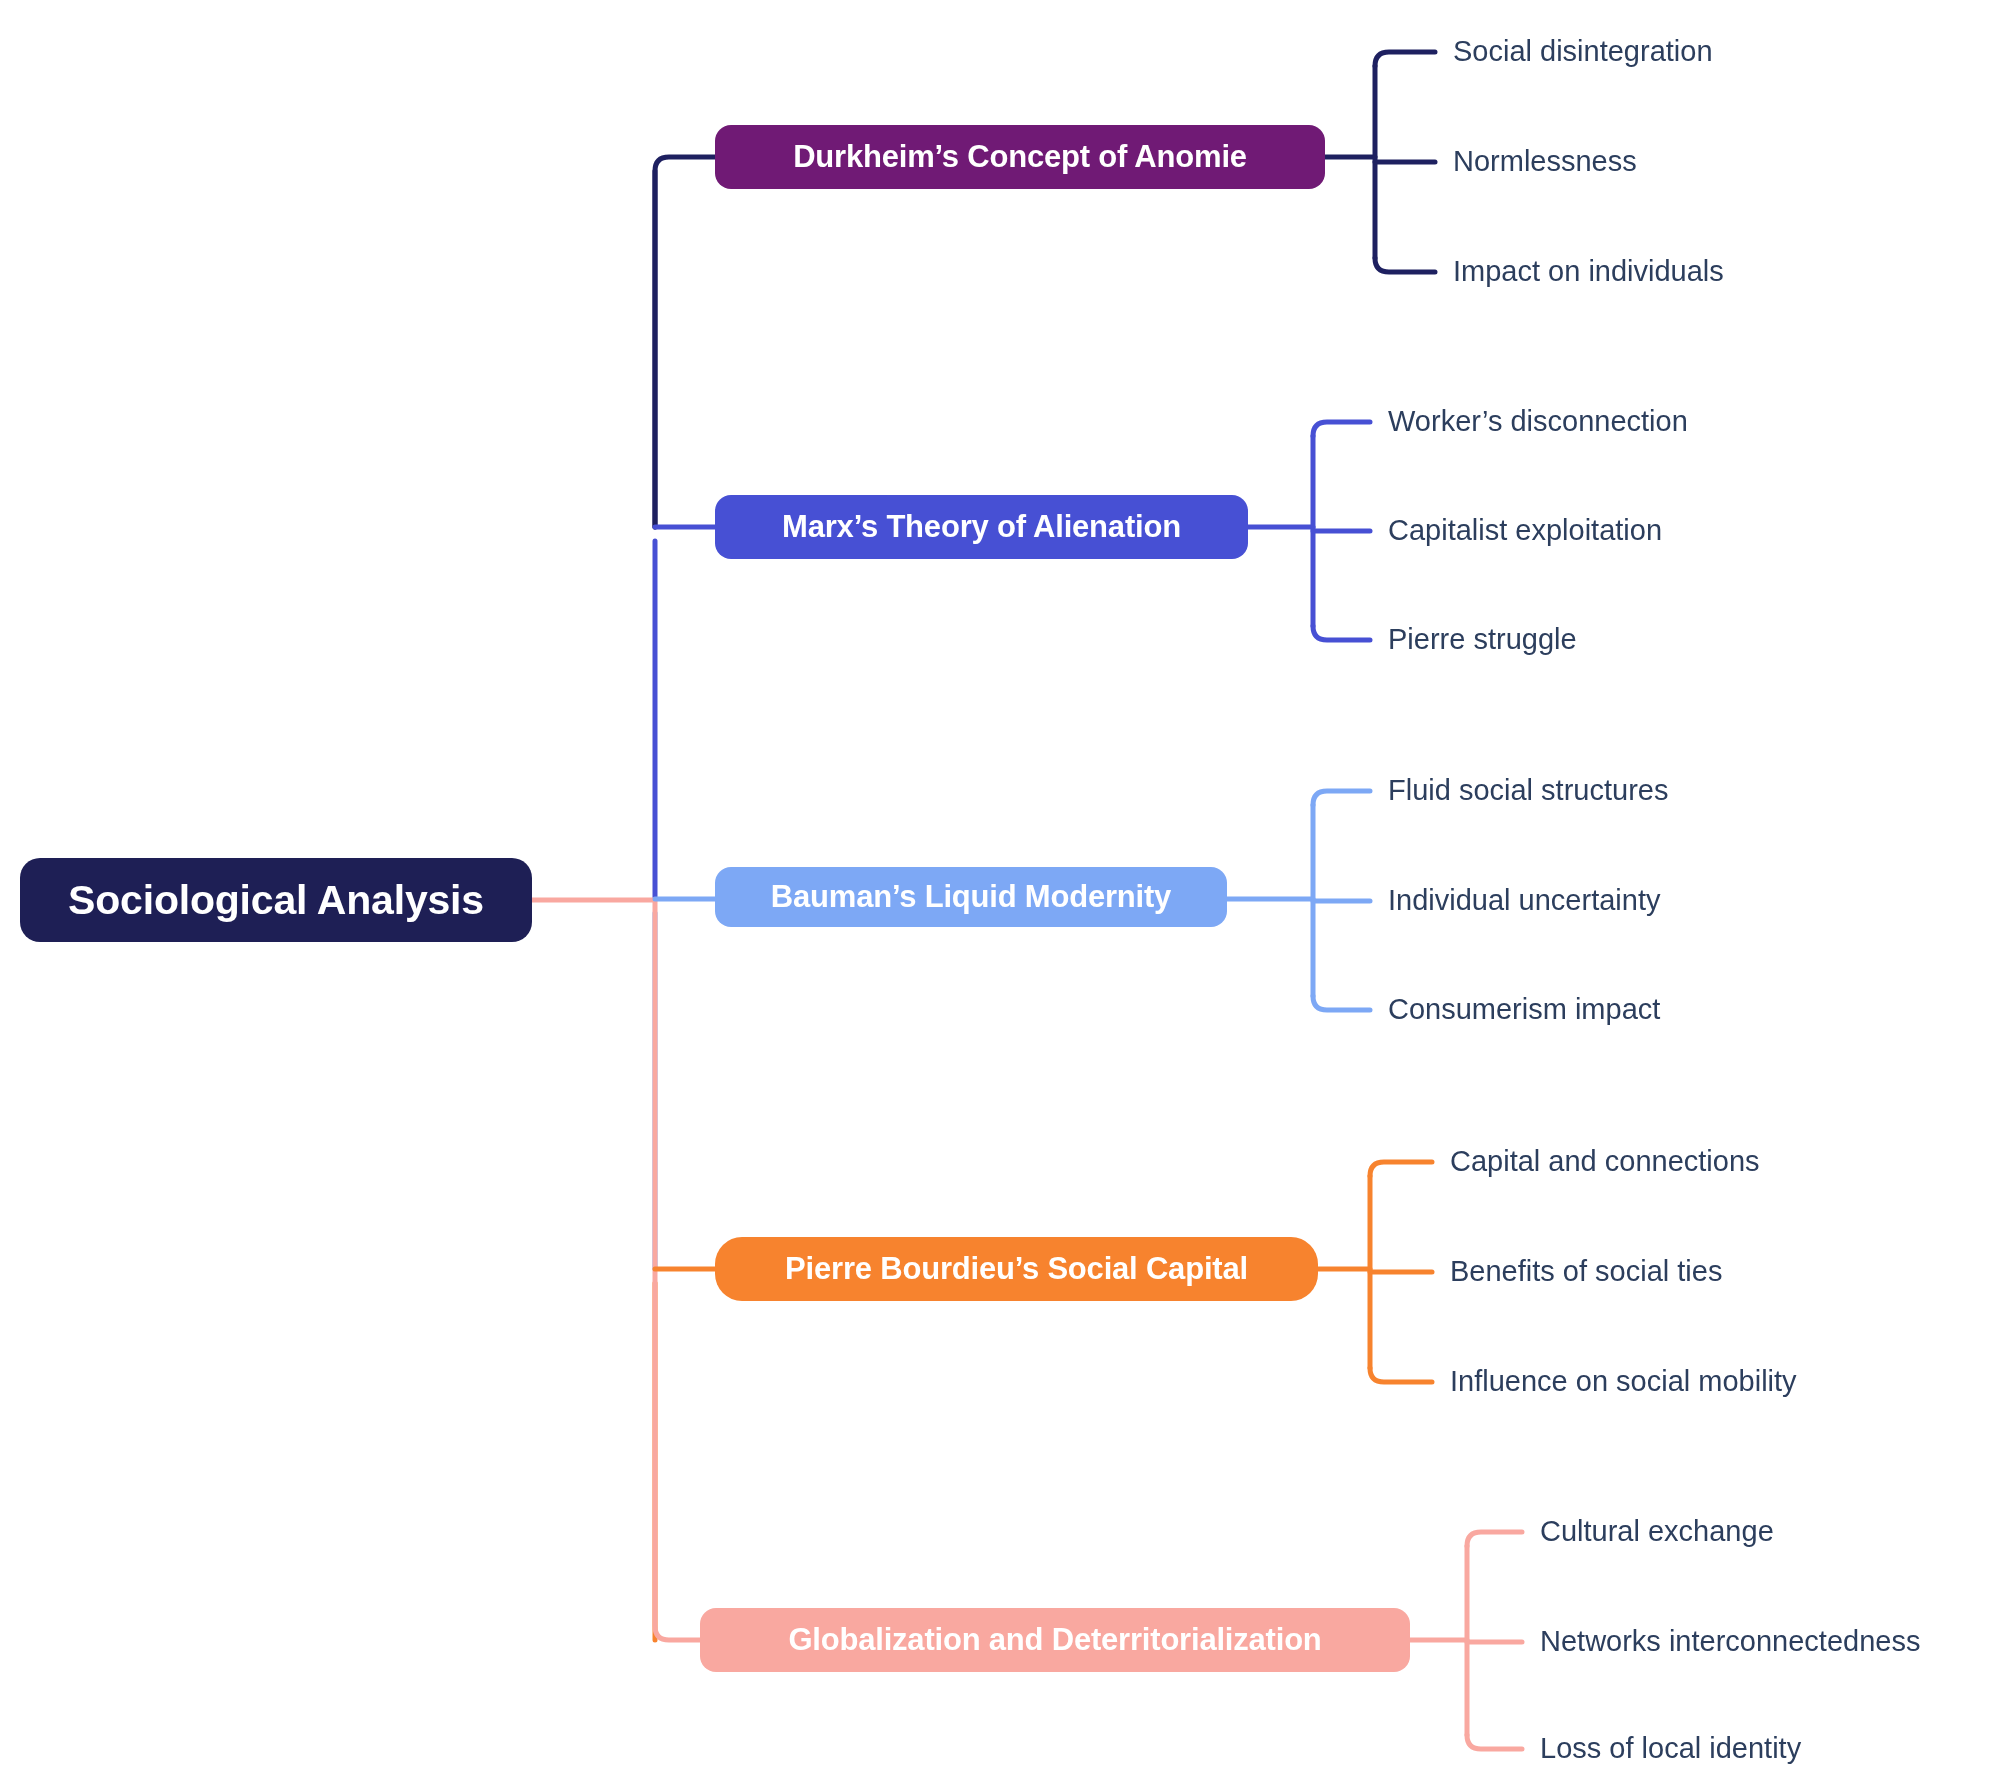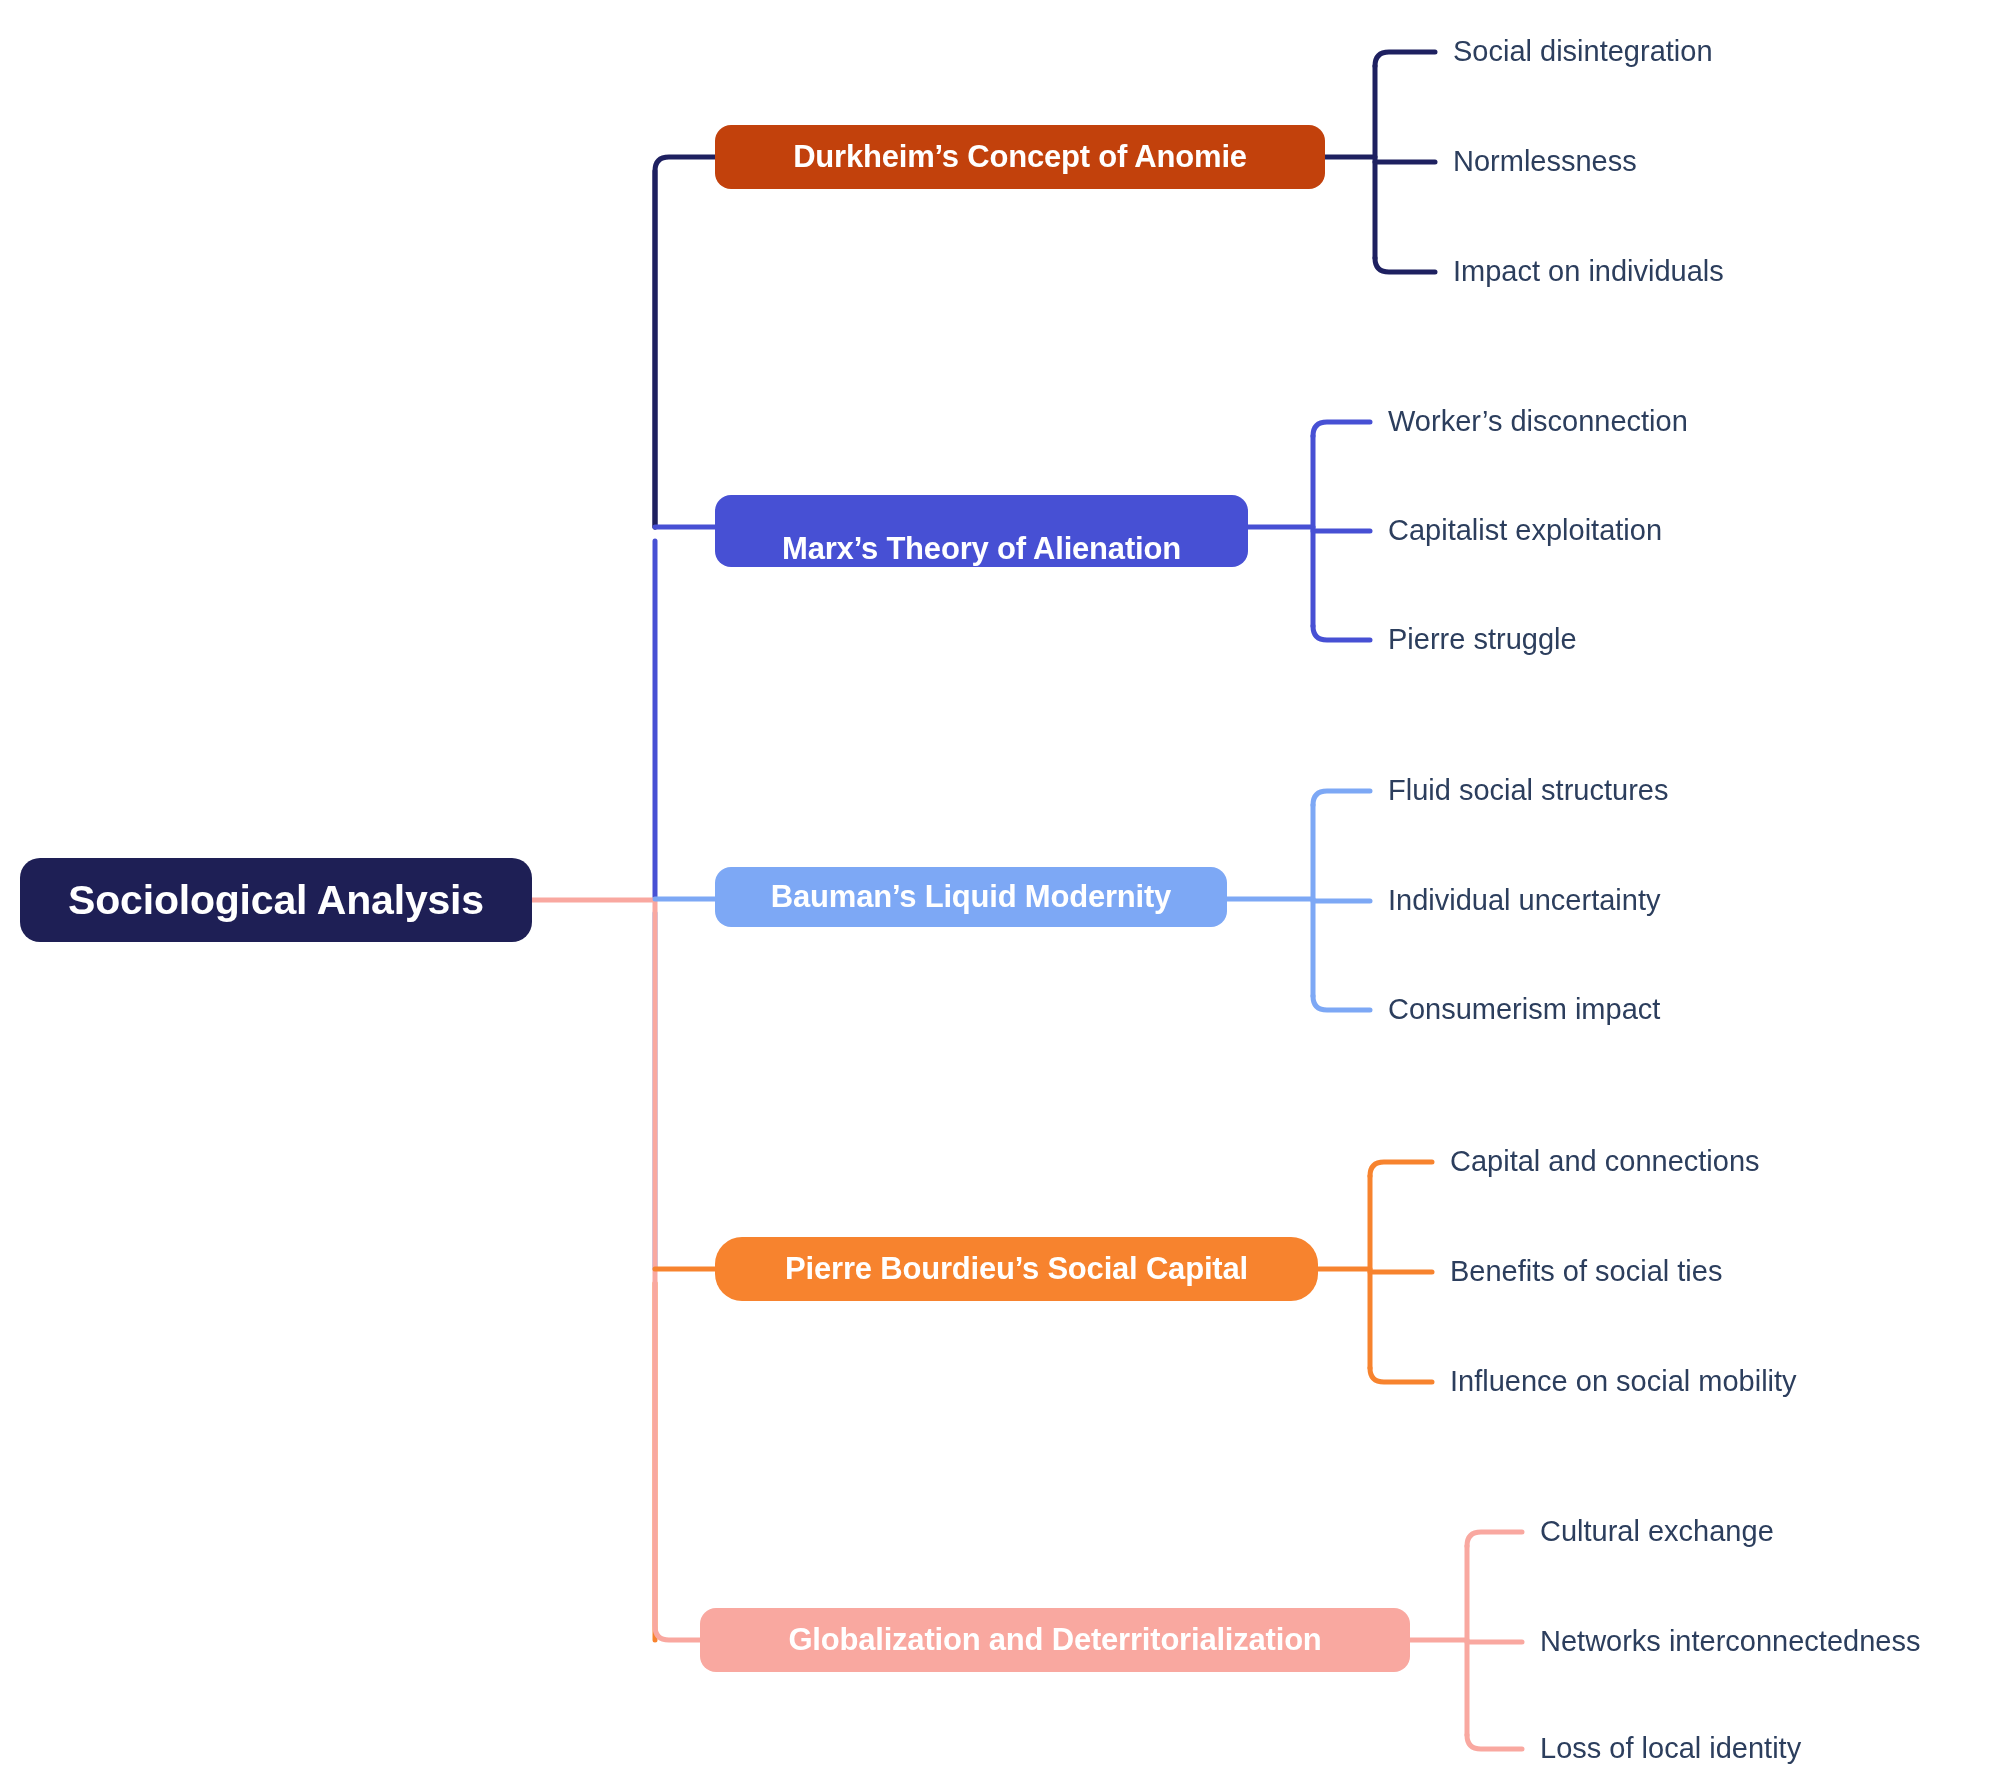--- a/index.html
+++ b/index.html
@@ -91,27 +91,27 @@
     <path d="M 1467 1546 L 1467 1735" fill="none" stroke="#f9a8a0" stroke-width="5" stroke-linecap="round"></path>
     <path d="M 1467 1546 Q 1467 1532 1481 1532 L 1522 1532" fill="none" stroke="#f9a8a0" stroke-width="5" stroke-linecap="round"></path>
     <path d="M 1467 1642 L 1522 1642" fill="none" stroke="#f9a8a0" stroke-width="5" stroke-linecap="round"></path>
     <path d="M 1467 1735 Q 1467 1749 1481 1749 L 1522 1749" fill="none" stroke="#f9a8a0" stroke-width="5" stroke-linecap="round"></path>
   </svg>
 
 <div id="node-layer">
     <div class="node-box root-node" style="left: 20px; top: 858px; width: 512px; height: 84px; background: rgb(30, 31, 85); color: rgb(255, 255, 255);">
       <span>Sociological Analysis</span>
     </div>
-    <div class="node-box branch-node" style="left: 715px; top: 125px; width: 610px; height: 64px; background: #c2410c; color: rgb(255, 255, 255);">
+    <div class="node-box branch-node" style="left: 715px; top: 125px; width: 610px; height: 64px; background: #701a75; color: rgb(255, 255, 255);">
       <span>Durkheim’s Concept of Anomie</span>
     </div>
     <div class="leaf-label" style="left: 1453px; top: 37px; color: rgb(44, 62, 93);">Social disintegration</div>
     <div class="leaf-label" style="left: 1453px; top: 147px; color: rgb(44, 62, 93);">Normlessness</div>
     <div class="leaf-label" style="left: 1453px; top: 257px; color: rgb(44, 62, 93); text-align: center;">Impact on individuals</div>
-    <div class="node-box branch-node" style="left: 715px; top: 495px; width: 533px; height: 72px; background: rgb(71, 80, 212); color: rgb(255, 255, 255); align-items: flex-end;">
+    <div class="node-box branch-node" style="left: 715px; top: 495px; width: 533px; height: 64px; background: rgb(71, 80, 212); color: rgb(255, 255, 255);">
       <span>Marx’s Theory of Alienation</span>
     </div>
     <div class="leaf-label" style="left: 1388px; top: 407px; color: rgb(44, 62, 93);">Worker’s disconnection</div>
     <div class="leaf-label" style="left: 1388px; top: 516px; color: rgb(44, 62, 93);">Capitalist exploitation</div>
     <div class="leaf-label" style="left: 1388px; top: 625px; color: rgb(44, 62, 93);">Pierre struggle</div>
     <div class="node-box branch-node" style="left: 715px; top: 867px; width: 512px; height: 60px; background: rgb(125, 168, 245); color: rgb(255, 255, 255);">
       <span>Bauman’s Liquid Modernity</span>
     </div>
     <div class="leaf-label" style="left: 1388px; top: 776px; color: rgb(44, 62, 93);">Fluid social structures</div>
     <div class="leaf-label" style="left: 1388px; top: 886px; color: rgb(44, 62, 93);">Individual uncertainty</div>

